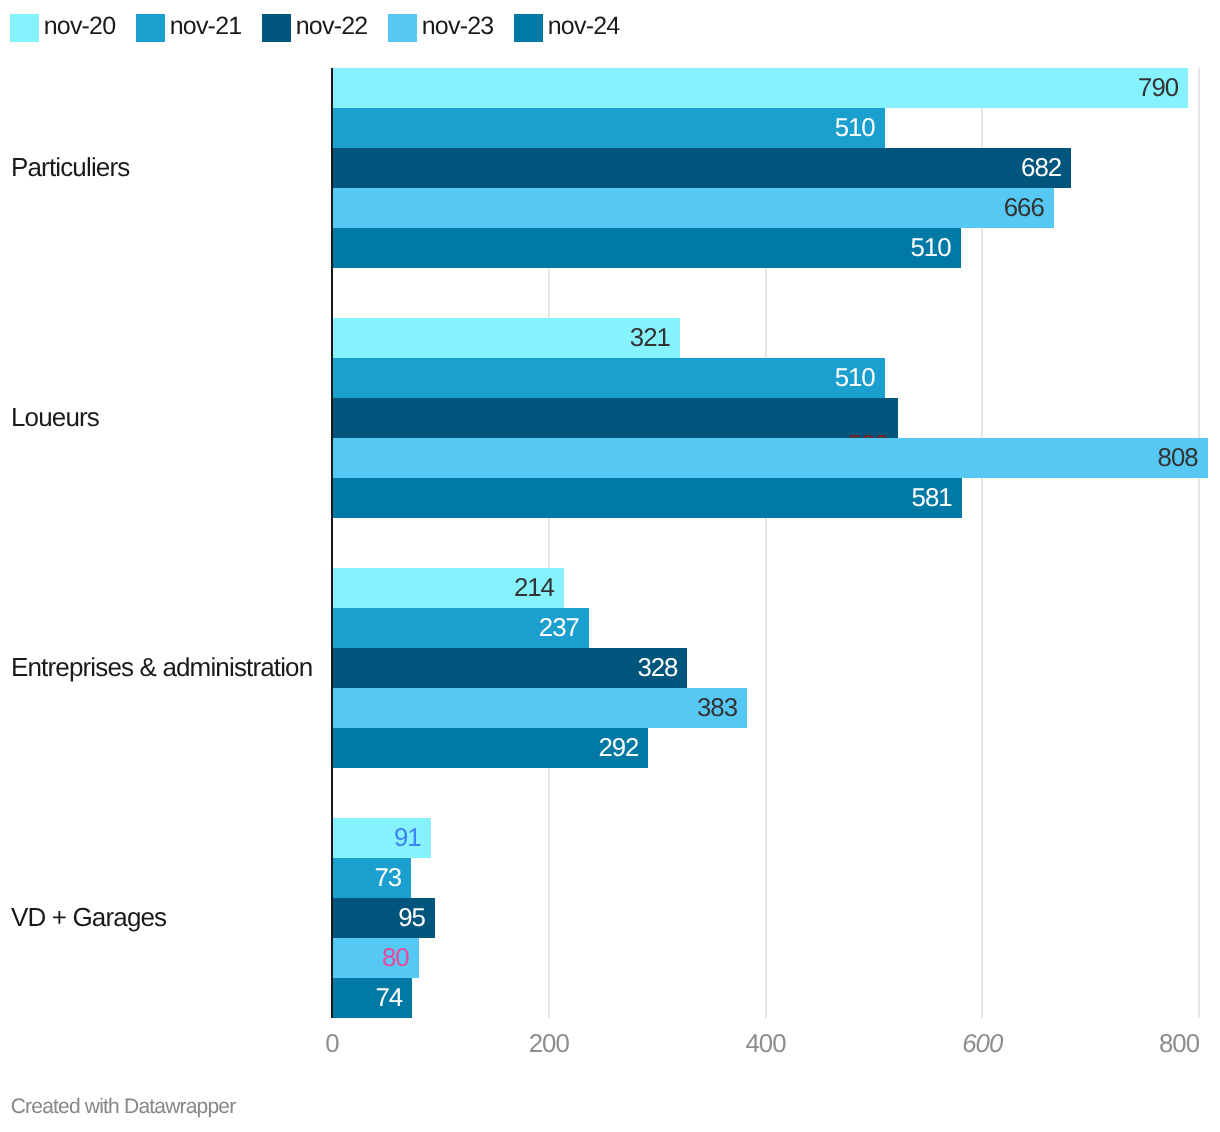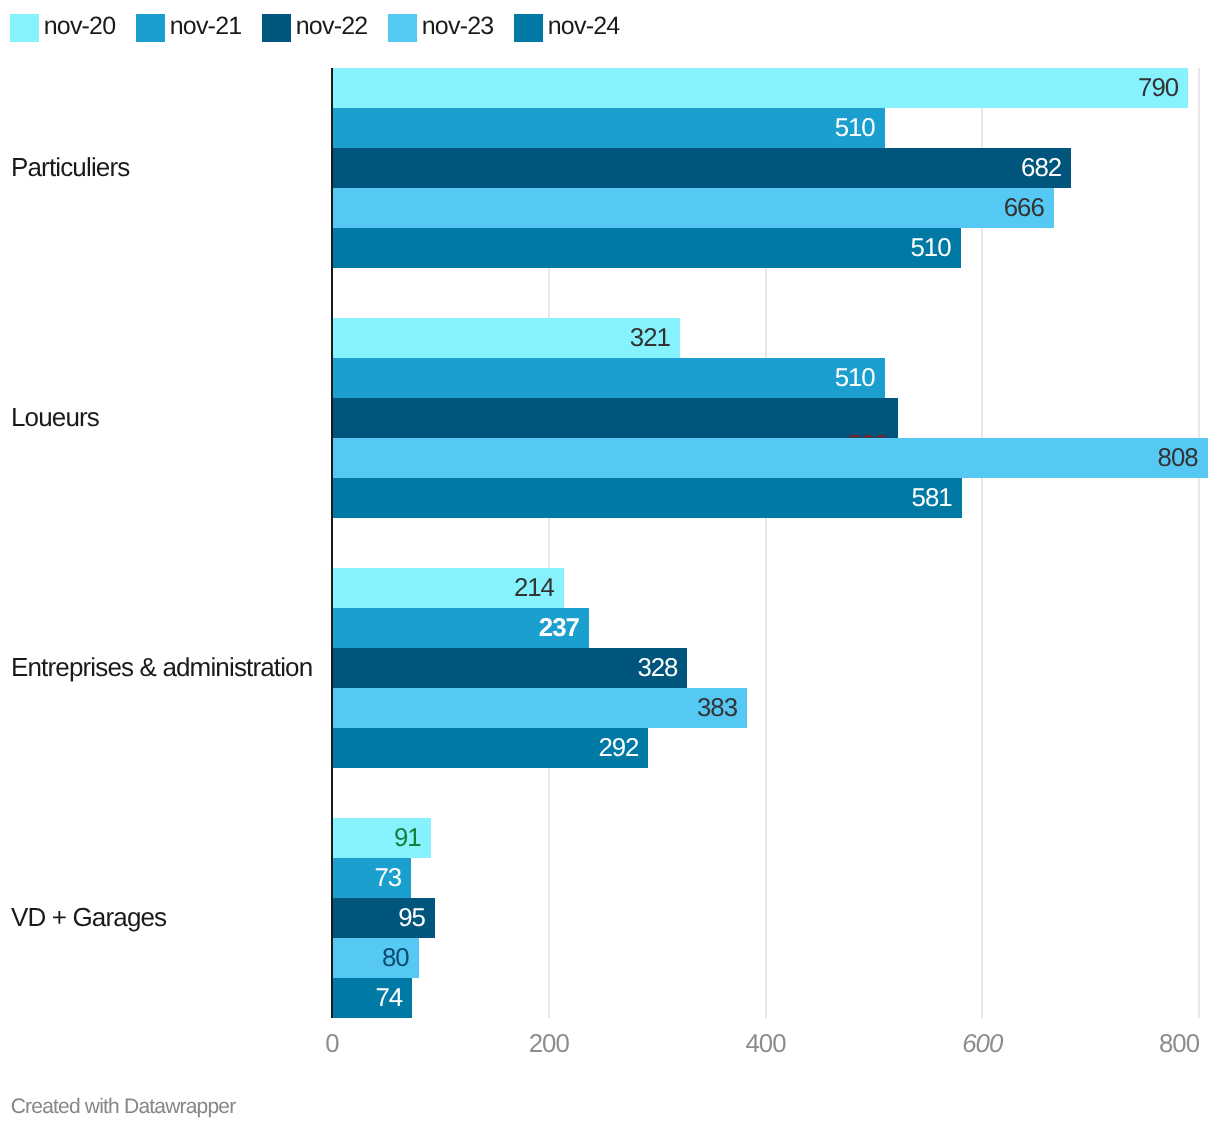--- a/index.html
+++ b/index.html
@@ -94,39 +94,39 @@
       <div class="barlabel bar-row-3" style="width: 875.67px; color: rgb(51, 51, 51);">808</div>
       <div class="bar bar-row-4" style="width: 630.659px; background: rgb(0, 121, 165);"></div>
       <div class="barlabel bar-row-4" style="width: 629.659px; color: rgb(255, 255, 255);">581</div>
     </div>
 
     <div class="bar-group" style="top:568px">
       <div class="cat-label">Entreprises &amp; administration</div>
       <div class="bar bar-row-0" style="width: 232.922px; background: rgb(134, 242, 253);"></div>
       <div class="barlabel bar-row-0" style="width: 231.922px; color: rgb(51, 51, 51);">214</div>
       <div class="bar bar-row-1" style="width: 257.849px; background: rgb(27, 159, 206);"></div>
-      <div class="barlabel bar-row-1" style="width: 256.849px; color: rgb(255, 255, 255); font-weight: bold;">237</div>
+      <div class="barlabel bar-row-1" style="width: 256.849px; color: rgb(255, 255, 255);">237</div>
       <div class="bar bar-row-2" style="width: 356.47px; background: rgb(0, 85, 125);"></div>
       <div class="barlabel bar-row-2" style="width: 355.47px; color: rgb(255, 255, 255); padding-left: 8px;">328</div>
       <div class="bar bar-row-3" style="width: 416.076px; background: rgb(85, 200, 244);"></div>
       <div class="barlabel bar-row-3" style="width: 415.076px; color: rgb(51, 51, 51);">383</div>
       <div class="bar bar-row-4" style="width: 317.455px; background: rgb(0, 121, 165);"></div>
       <div class="barlabel bar-row-4" style="width: 316.455px; color: rgb(255, 255, 255);">292</div>
     </div>
 
     <div class="bar-group" style="top:818px">
       <div class="cat-label">VD + Garages</div>
       <div class="bar bar-row-0" style="width: 99.6213px; background: rgb(134, 242, 253);"></div>
-      <div class="barlabel bar-row-0" style="width: 98.6213px; color: #15803d;">91</div>
+      <div class="barlabel bar-row-0" style="width: 98.6213px; color: #3b82f6;">91</div>
       <div class="bar bar-row-1" style="width: 80.1137px; background: rgb(27, 159, 206);"></div>
       <div class="barlabel bar-row-1" style="width: 79.1137px; color: rgb(255, 255, 255);">73</div>
       <div class="bar bar-row-2" style="width: 103.956px; background: rgb(0, 85, 125);"></div>
       <div class="barlabel bar-row-2" style="width: 102.956px; color: rgb(255, 255, 255);">95</div>
       <div class="bar bar-row-3" style="width: 87.7px; background: rgb(85, 200, 244);"></div>
-      <div class="barlabel bar-row-3" style="width: 86.7px; color: #0c4a6e;">80</div>
+      <div class="barlabel bar-row-3" style="width: 86.7px; color: #ec4899;">80</div>
       <div class="bar bar-row-4" style="width: 81.1975px; background: rgb(0, 121, 165);"></div>
       <div class="barlabel bar-row-4" style="width: 80.1975px; color: rgb(255, 255, 255);">74</div>
     </div>
 
     <div class="tick-label" style="left: 272px;">0</div>
     <div class="tick-label" style="left: 488.75px;">200</div>
     <div class="tick-label" style="left: 705.5px;">400</div>
     <div class="tick-label" style="left: 922.25px; font-style: italic;">600</div>
     <div class="tick-label" style="left: 1079px; text-align: right;">800</div>
 

